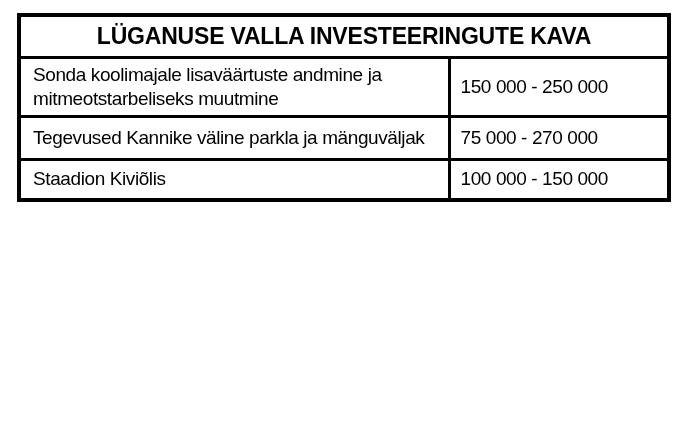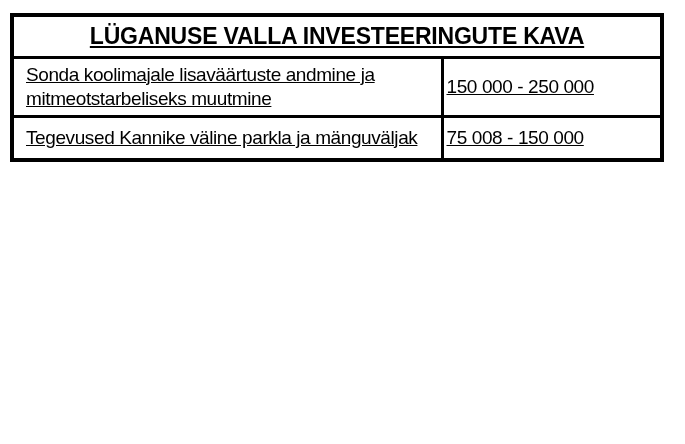--- a/index.html
+++ b/index.html
@@ -6,23 +6,22 @@
   html, body {
     width: 685px;
     height: 444px;
     background: #ffffff;
     font-family: "Liberation Sans", "DejaVu Sans", sans-serif;
     color: #000000;
     overflow: hidden;
   }
   .table-wrap {
     position: absolute;
-    left: 10px;
+    left: 17px;
     top: 13px;
-    text-decoration: underline;
   }
   table.invest-table {
     border-collapse: collapse;
     table-layout: fixed;
     width: 650px;
     background: #ffffff;
     border: 4px solid #000000;
   }
   table.invest-table th,
   table.invest-table td {
@@ -53,21 +52,21 @@
     margin: 0 auto;
     line-height: 1.25;
   }
   tbody td {
     font-size: 19px;
     line-height: 1.28;
     padding: 4px 8px 4px 12px;
     text-align: left;
   }
   tbody td.cost-cell {
-    padding-left: 3px;
+    padding-left: 10px;
   }
   tbody tr:nth-child(1) { height: 59px; }
   tbody tr:nth-child(2) { height: 43px; }
   tbody tr:nth-child(3) { height: 40px; }
   tbody tr:nth-child(4) { height: 41px; }
   tbody tr:nth-child(5) { height: 34px; }
   tbody tr:nth-child(6) { height: 35px; }
   tbody tr:nth-child(7) { height: 62px; }
 </style>
 </head>
@@ -84,17 +83,21 @@
         <th colspan="2">LÜGANUSE VALLA INVESTEERINGUTE KAVA</th>
       </tr>
     </thead>
     <tbody>
       <tr>
         <td class="activity-cell">Sonda koolimajale lisaväärtuste andmine ja mitmeotstarbeliseks muutmine</td>
         <td class="cost-cell">150 000 - 250 000</td>
       </tr>
       <tr>
         <td class="activity-cell">Tegevused Kannike väline parkla ja mänguväljak</td>
-        <td class="cost-cell">75 008 - 150 000</td>
+        <td class="cost-cell">75 000 - 270 000</td>
+      </tr>
+      <tr>
+        <td class="activity-cell">Staadion Kiviõlis</td>
+        <td class="cost-cell">100 000 - 150 000</td>
       </tr>
     </tbody>
   </table>
 </div>
 
 </body></html>

